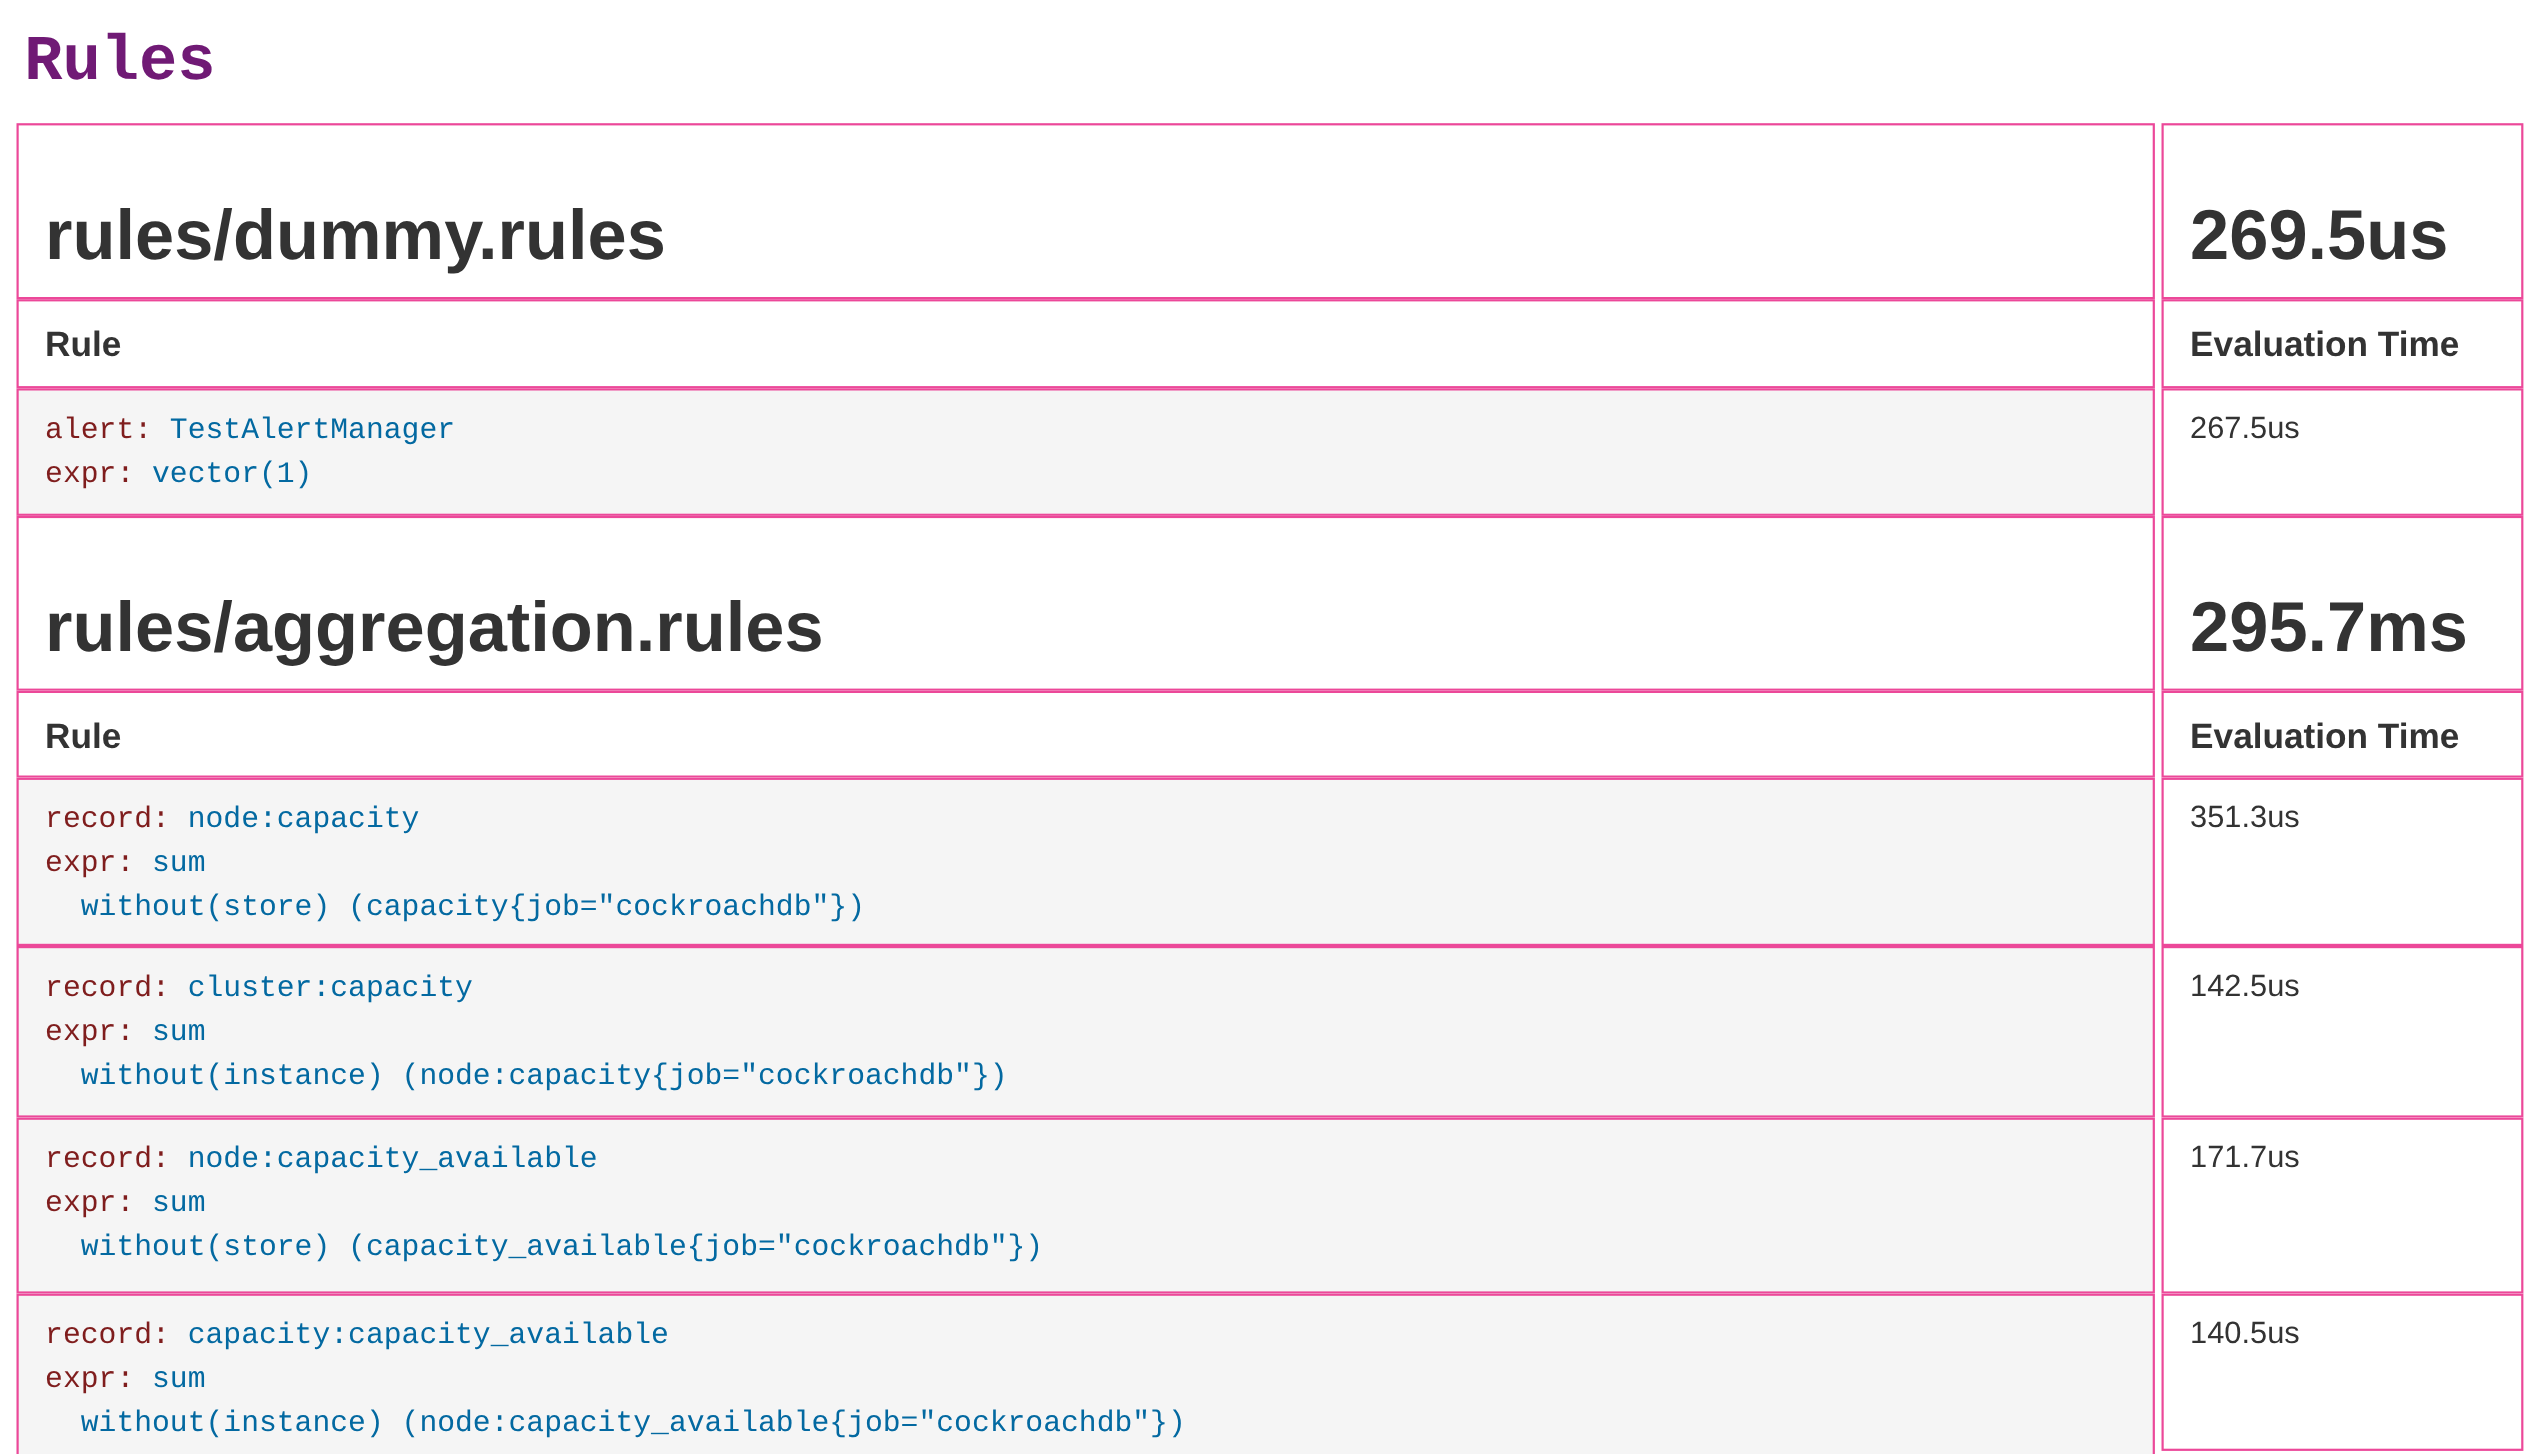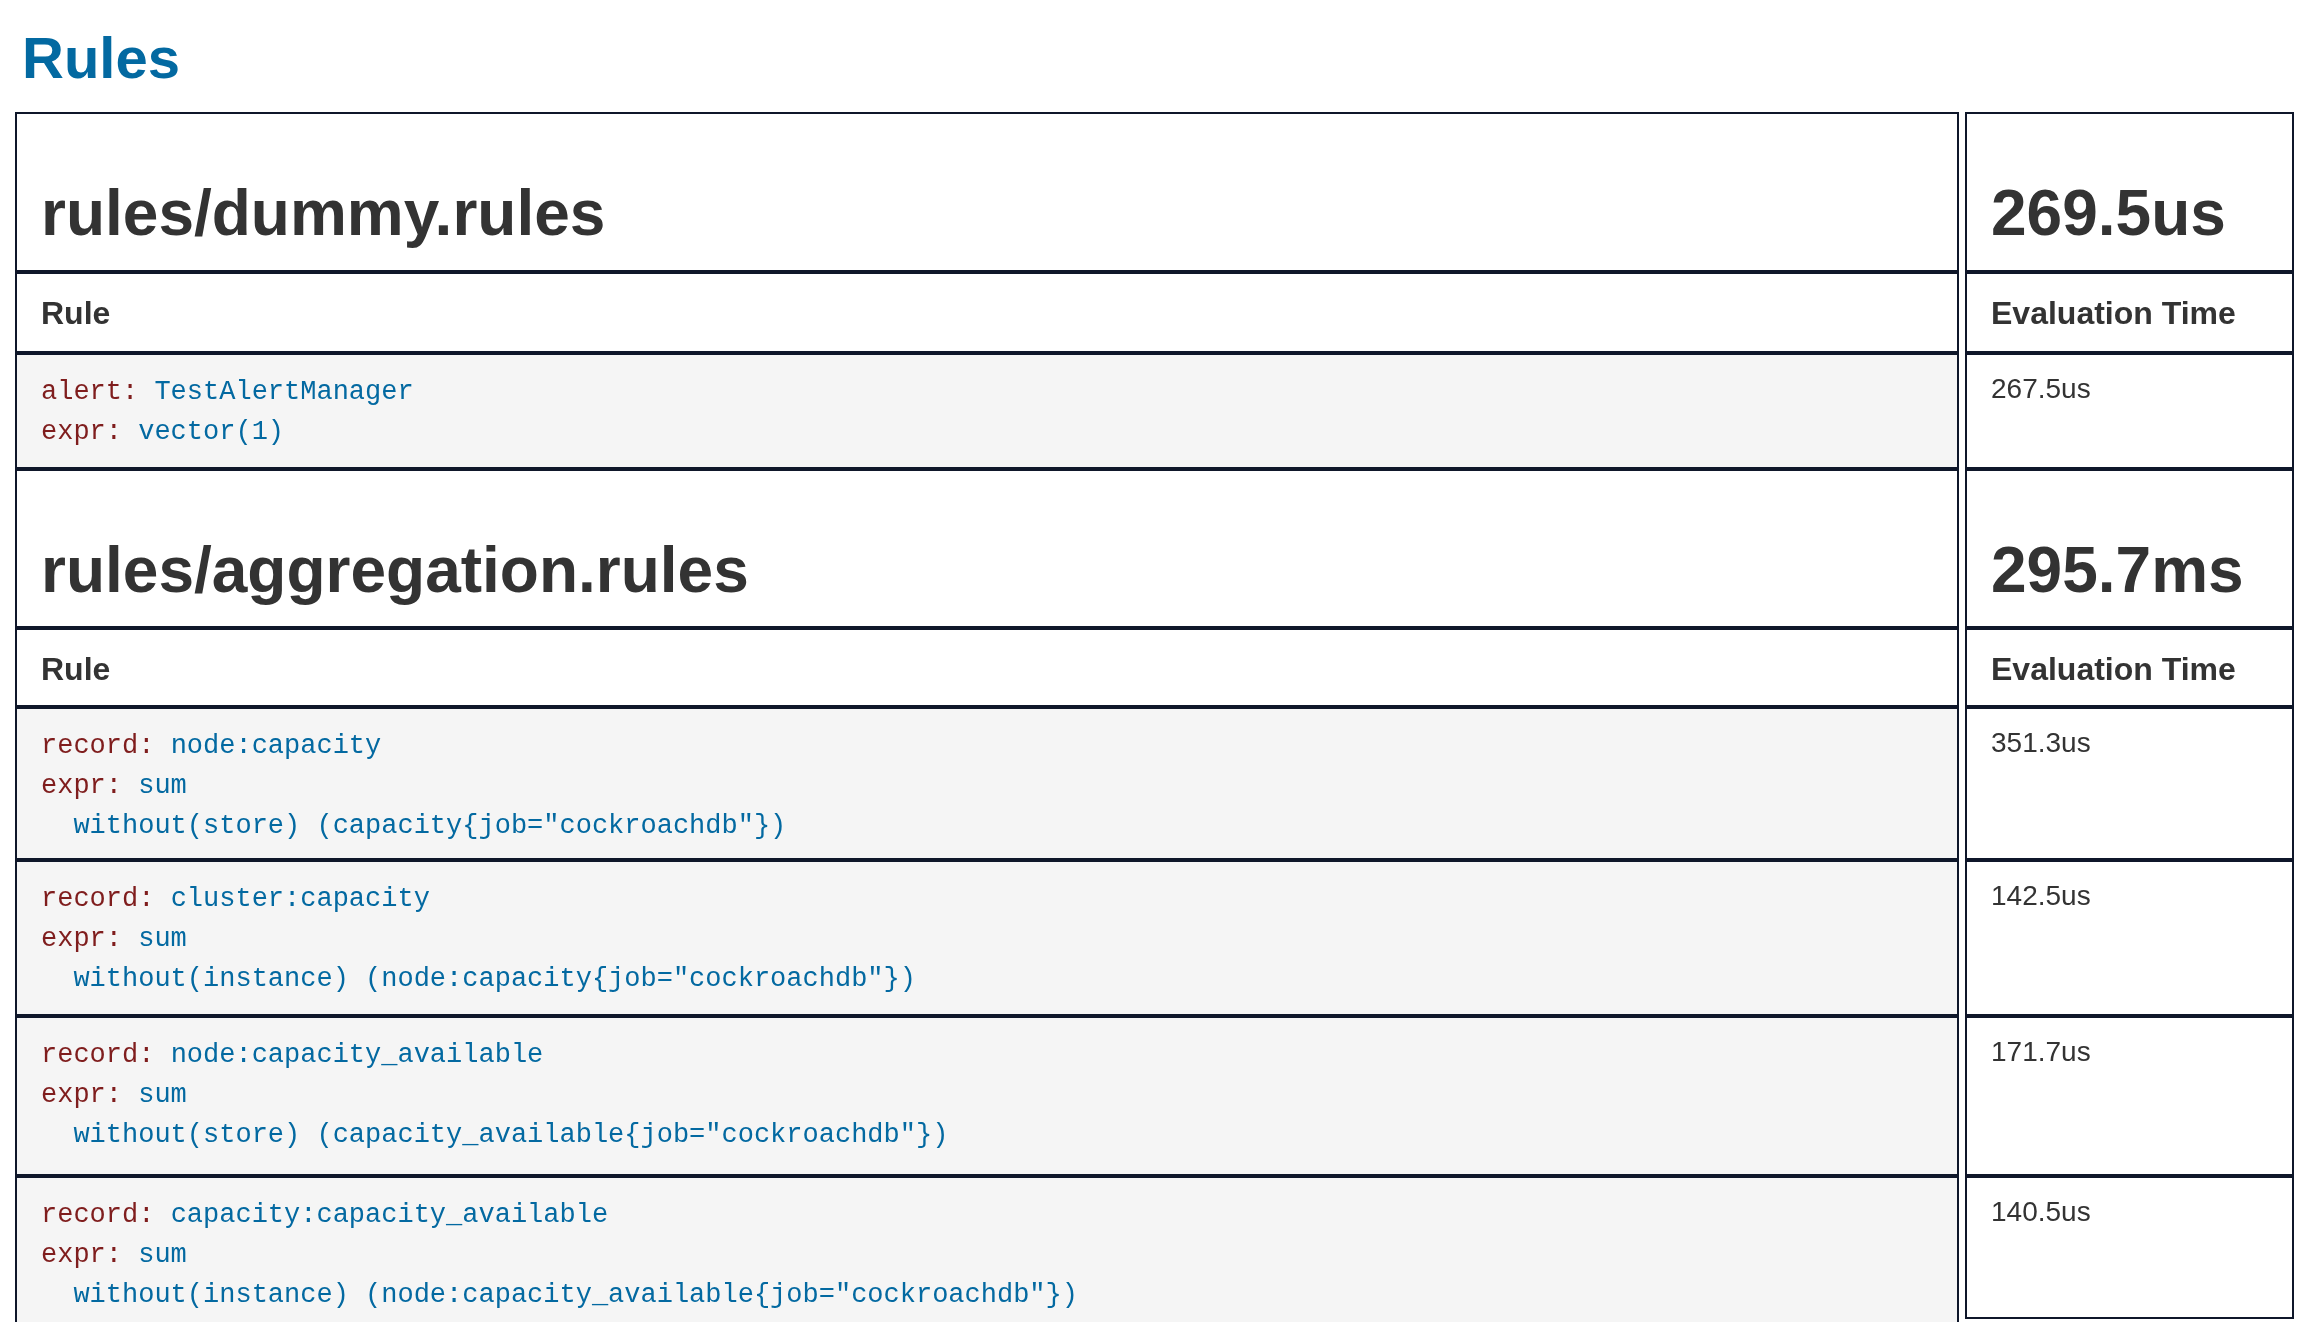--- a/index.html
+++ b/index.html
@@ -11,33 +11,34 @@
     overflow: hidden;
     background: #ffffff;
     font-family: "Liberation Sans", sans-serif;
     color: #333333;
   }
   .page-title {
     font-size: 58px;
     font-weight: 700;
     line-height: 64px;
     margin: 26px 0 0 22px;
-    color: #0369a1;
+    color: #701a75;
+    font-family: Liberation Mono, monospace;
   }
   .rules-table {
     margin: 22px 0 0 15px;
     width: 2279px;
     display: grid;
     grid-template-columns: 1fr 329px;
     column-gap: 6px;
     row-gap: 0;
     grid-template-rows: 160px 81px 116px 159px 79px 153px 156px 160px 156px;
   }
   .cell {
-    border: 2px solid #0f172a;
+    border: 2px solid #ec4899;
     background: #ffffff;
   }
   .group-cell {
     padding: 64px 24px 0 24px;
   }
   .group-title, .group-time {
     font-size: 64px;
     font-weight: 700;
     line-height: 70px;
     margin: 0;

